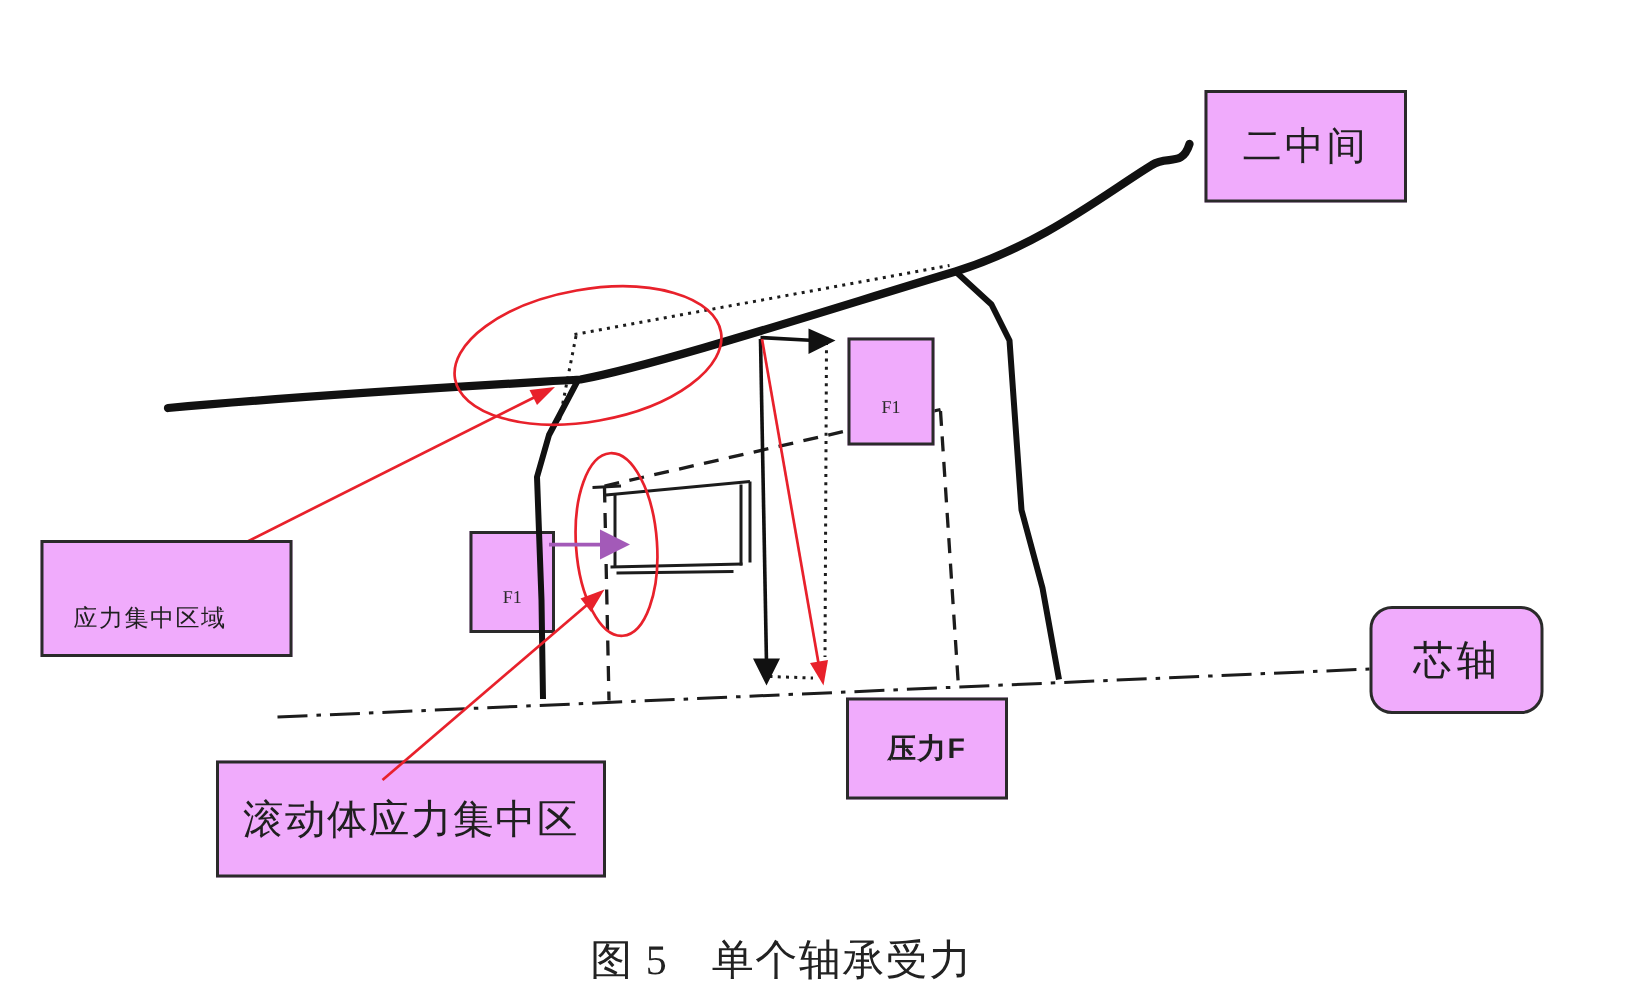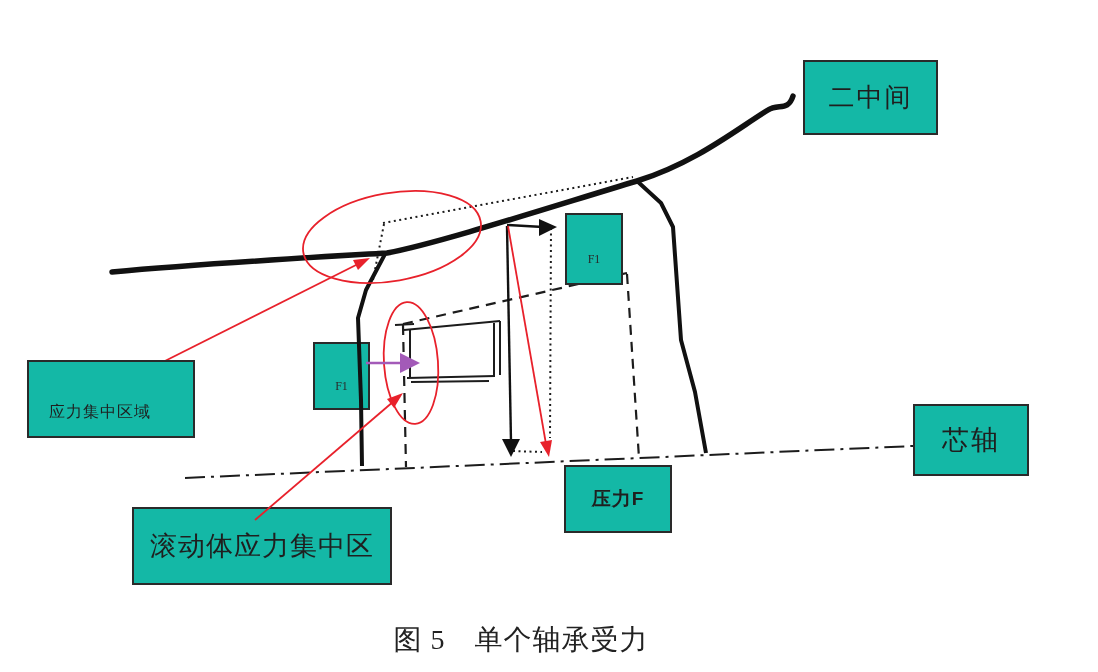--- a/index.html
+++ b/index.html
@@ -2,35 +2,35 @@
 <html><head>
 <meta charset="utf-8">
 <style>
   html,body{margin:0;padding:0;background:#fff;}
   #canvas{
     position:relative;width:1098px;height:672px;background:#ffffff;overflow:hidden;
     font-family:"Liberation Serif","DejaVu Serif",serif;
   }
   #canvas svg{position:absolute;left:0;top:0;}
   .lbox{
-    position:absolute;box-sizing:border-box;background:#14b8a6;
+    position:absolute;box-sizing:border-box;background:#f0abfc;
     border:2.5px solid #2a2a2a;color:#1f1f1f;
     display:flex;align-items:center;justify-content:center;
     font-family:"Liberation Serif","DejaVu Serif",serif;
   }
   .box-erzhongjian{left:803px;top:60px;width:135px;height:75px;font-size:26px;letter-spacing:2px;}
-  .box-xinzhou{left:913px;top:404px;width:116px;height:72px;font-size:27px;letter-spacing:2px;}
+  .box-xinzhou{left:913px;top:404px;width:116px;height:72px;font-size:27px;letter-spacing:2px;border-radius:15px;}
   .box-yalif{
     left:564px;top:465px;width:108px;height:68px;font-size:19px;font-weight:bold;
     font-family:"Liberation Sans","DejaVu Sans",sans-serif;letter-spacing:1px;
   }
   .box-yingli{left:27px;top:360px;width:168px;height:78px;font-size:16px;
     justify-content:flex-start;padding-left:20px;padding-top:26px;letter-spacing:1px;}
-  .box-gundongti{left:132px;top:507px;width:260px;height:78px;font-size:27px;letter-spacing:1px;}
-  .box-f1{border-width:2px;font-size:12px;align-items:flex-end;color:#2a2a2a;}
+  .box-gundongti{left:144px;top:507px;width:260px;height:78px;font-size:27px;letter-spacing:1px;}
+  .box-f1{border-width:2px;font-size:12px;align-items:flex-end;color:#2a2a2a;margin-top:12px;}
   .box-f1-left{left:313px;top:342px;width:57px;height:68px;padding-bottom:14px;}
   .box-f1-right{left:565px;top:213px;width:58px;height:72px;padding-bottom:16px;}
   .caption{
     position:absolute;left:0;top:621px;width:1042px;text-align:center;
     font-size:28px;color:#222;letter-spacing:1px;
   }
 </style>
 </head>
 <body>
 

